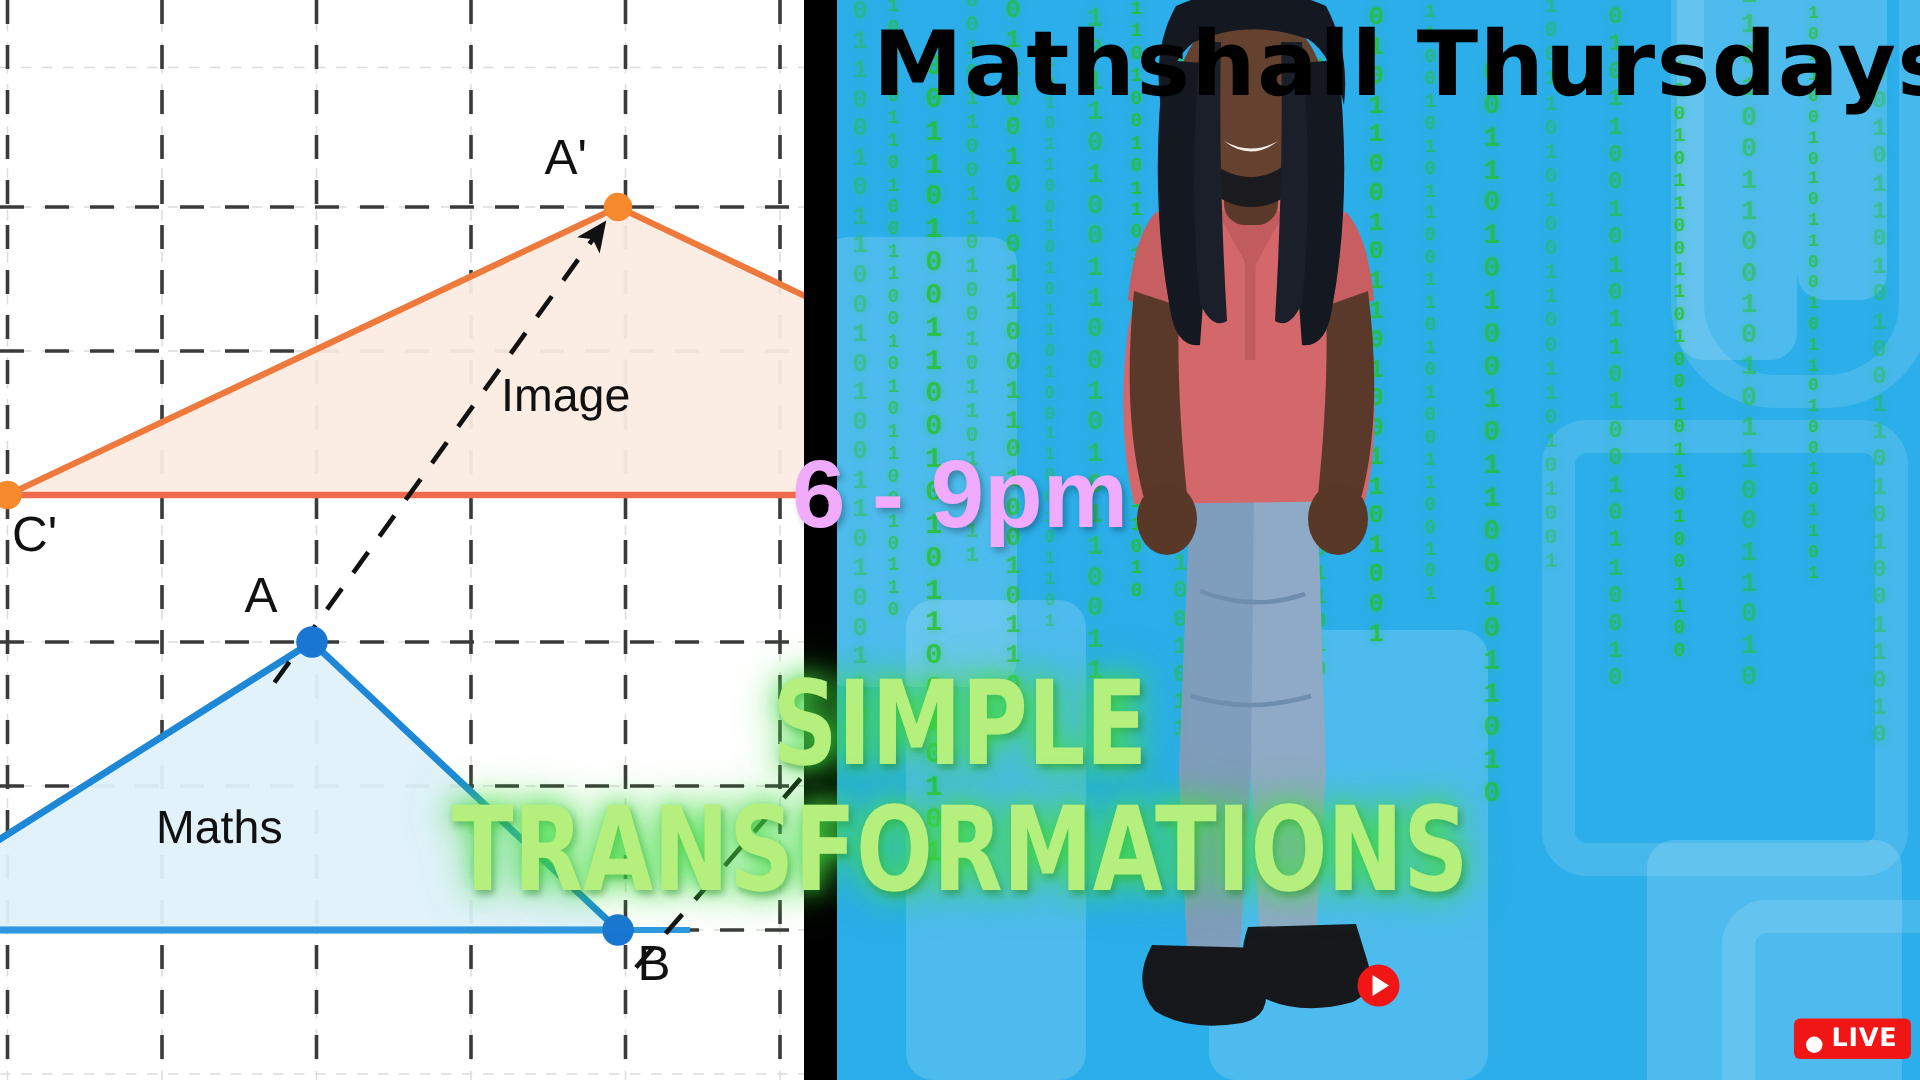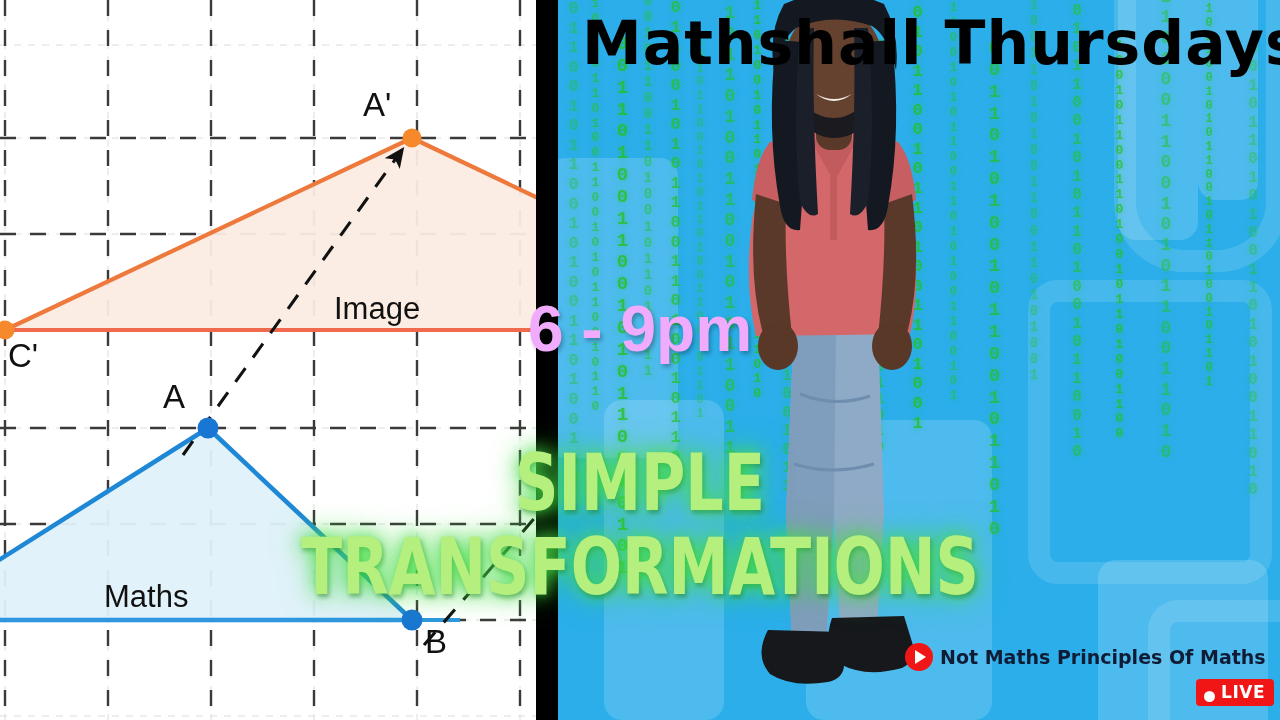--- a/index.html
+++ b/index.html
@@ -10,21 +10,21 @@
 
   
   #geo-panel{position:absolute;left:0;top:0;width:536px;height:720px;background:#ffffff;overflow:hidden;}
   #geo-svg{position:absolute;left:0;top:0;width:536px;height:720px;}
   #geo-labels{position:absolute;left:0;top:0;width:536px;height:720px;}
   .geo-label{
     position:absolute;font-family:"Liberation Sans", sans-serif;
     color:#111;white-space:nowrap;line-height:1;
   }
   .vertex-label{font-size:33px;font-weight:400;}
-  .region-label{font-size:31px;font-weight:400;margin-top:45px;}
+  .region-label{font-size:31px;font-weight:400;}
 
   
   #seam{position:absolute;left:536px;top:0;width:22px;height:720px;background:#000;z-index:7;}
 
   
   #art-panel{
     position:absolute;left:558px;top:0;width:722px;height:720px;
     background:#2BAEEA;overflow:hidden;
   }
   
@@ -251,21 +251,20 @@
 
   <div id="headline">Mathshall  Thursdays</div>
   <div id="time">6 - 9pm</div>
   <div id="topic1" class="topic">SIMPLE</div>
   <div id="topic2" class="topic">TRANSFORMATIONS</div>
 
   <div id="channel-bar">
     <div id="yt-icon">
         <div class="tri"></div>
       </div>
-    <div id="channel-name">Not Maths Principles Of Maths</div>
   </div>
 
   <div id="live-badge">
     <div class="dot"></div>
     <div class="txt">LIVE</div>
   </div>
 
 </div>
 
 </body></html>

